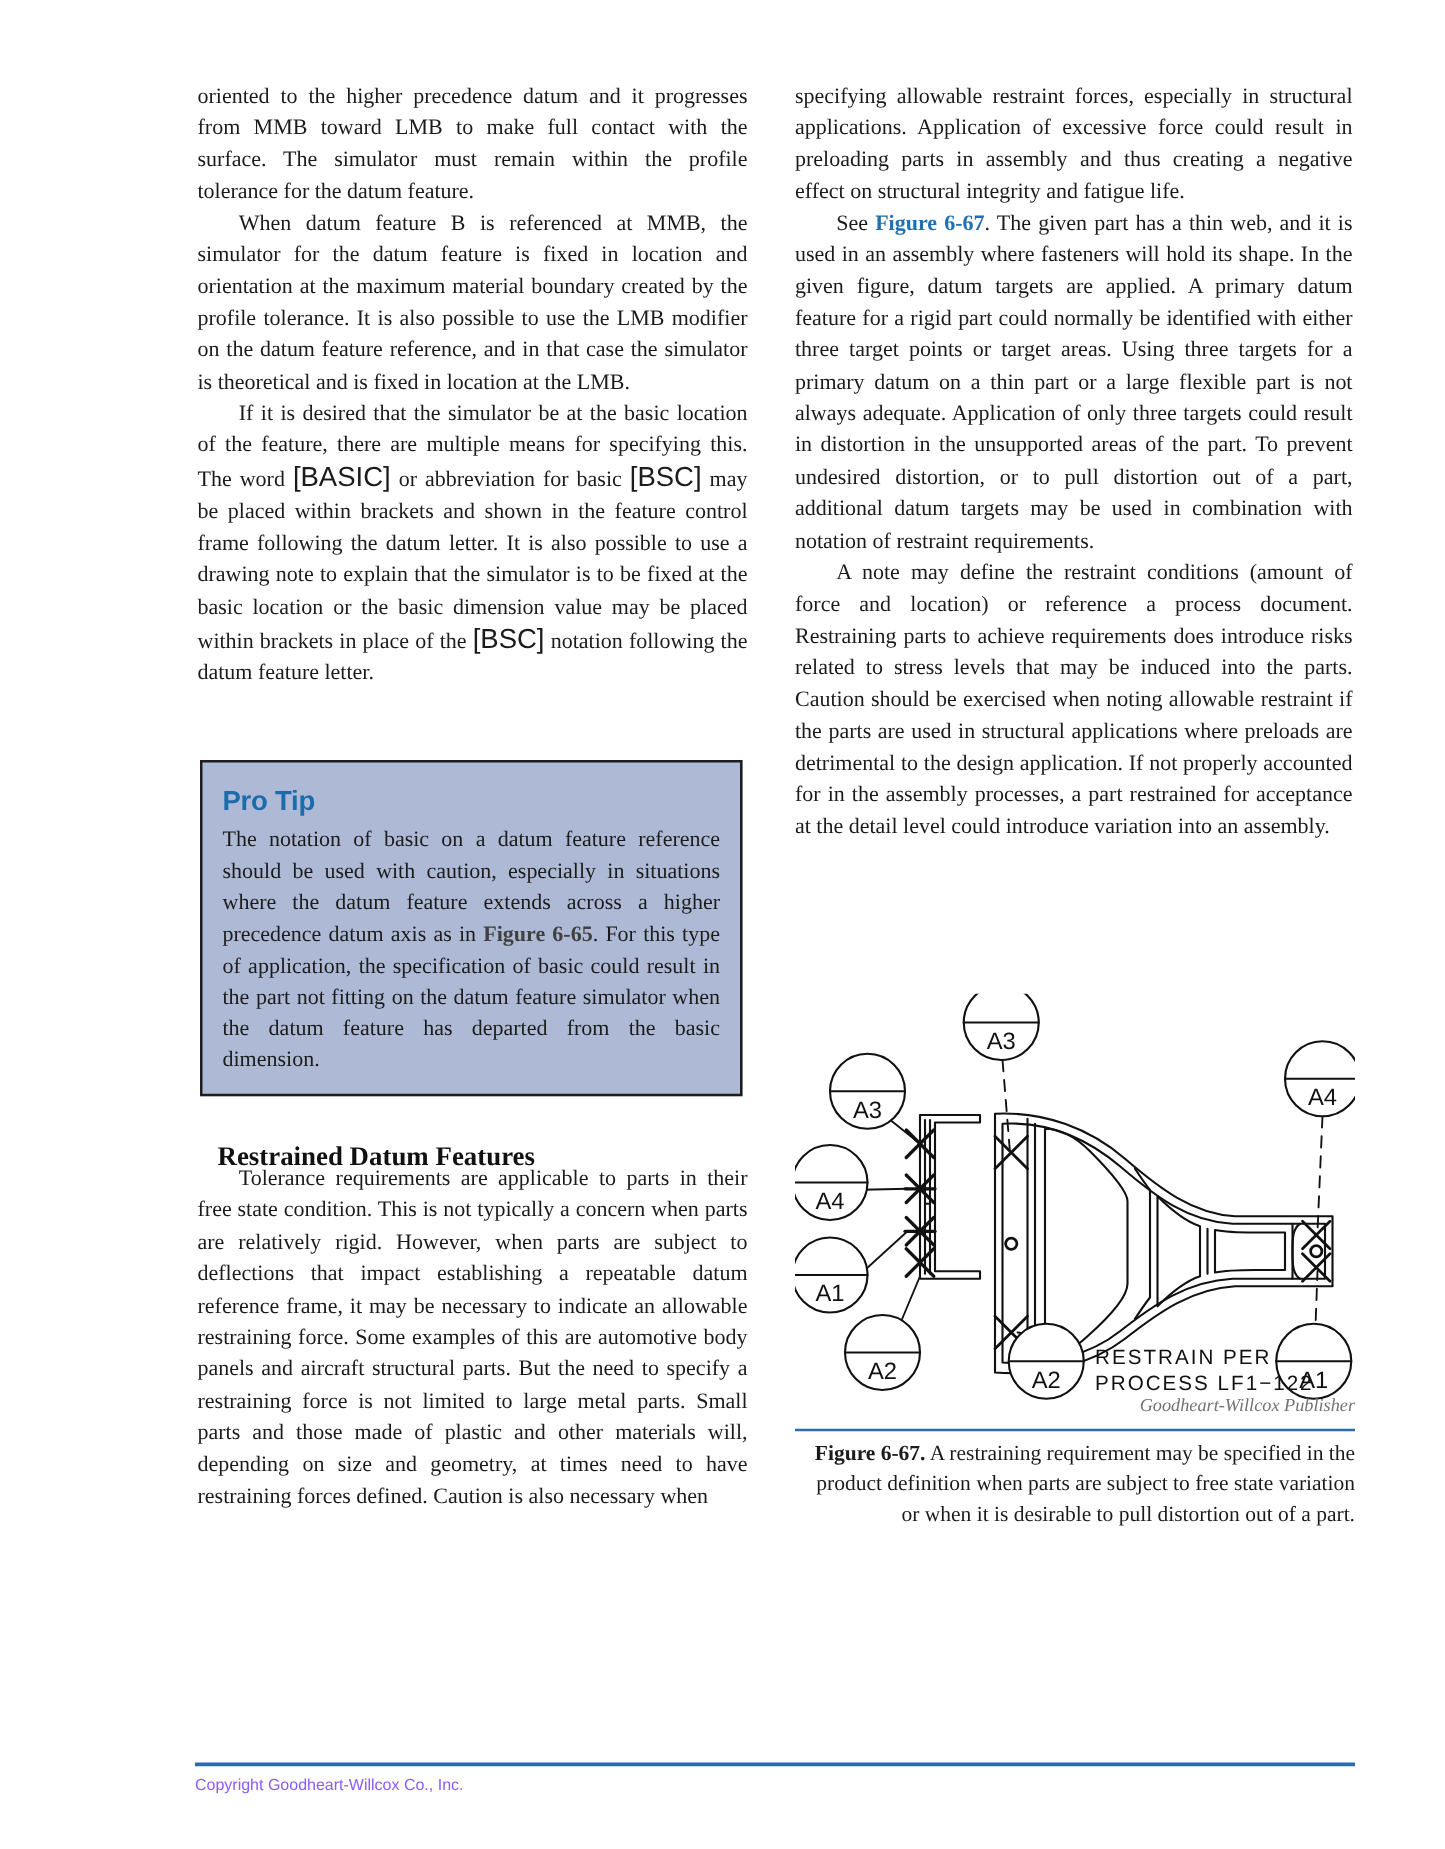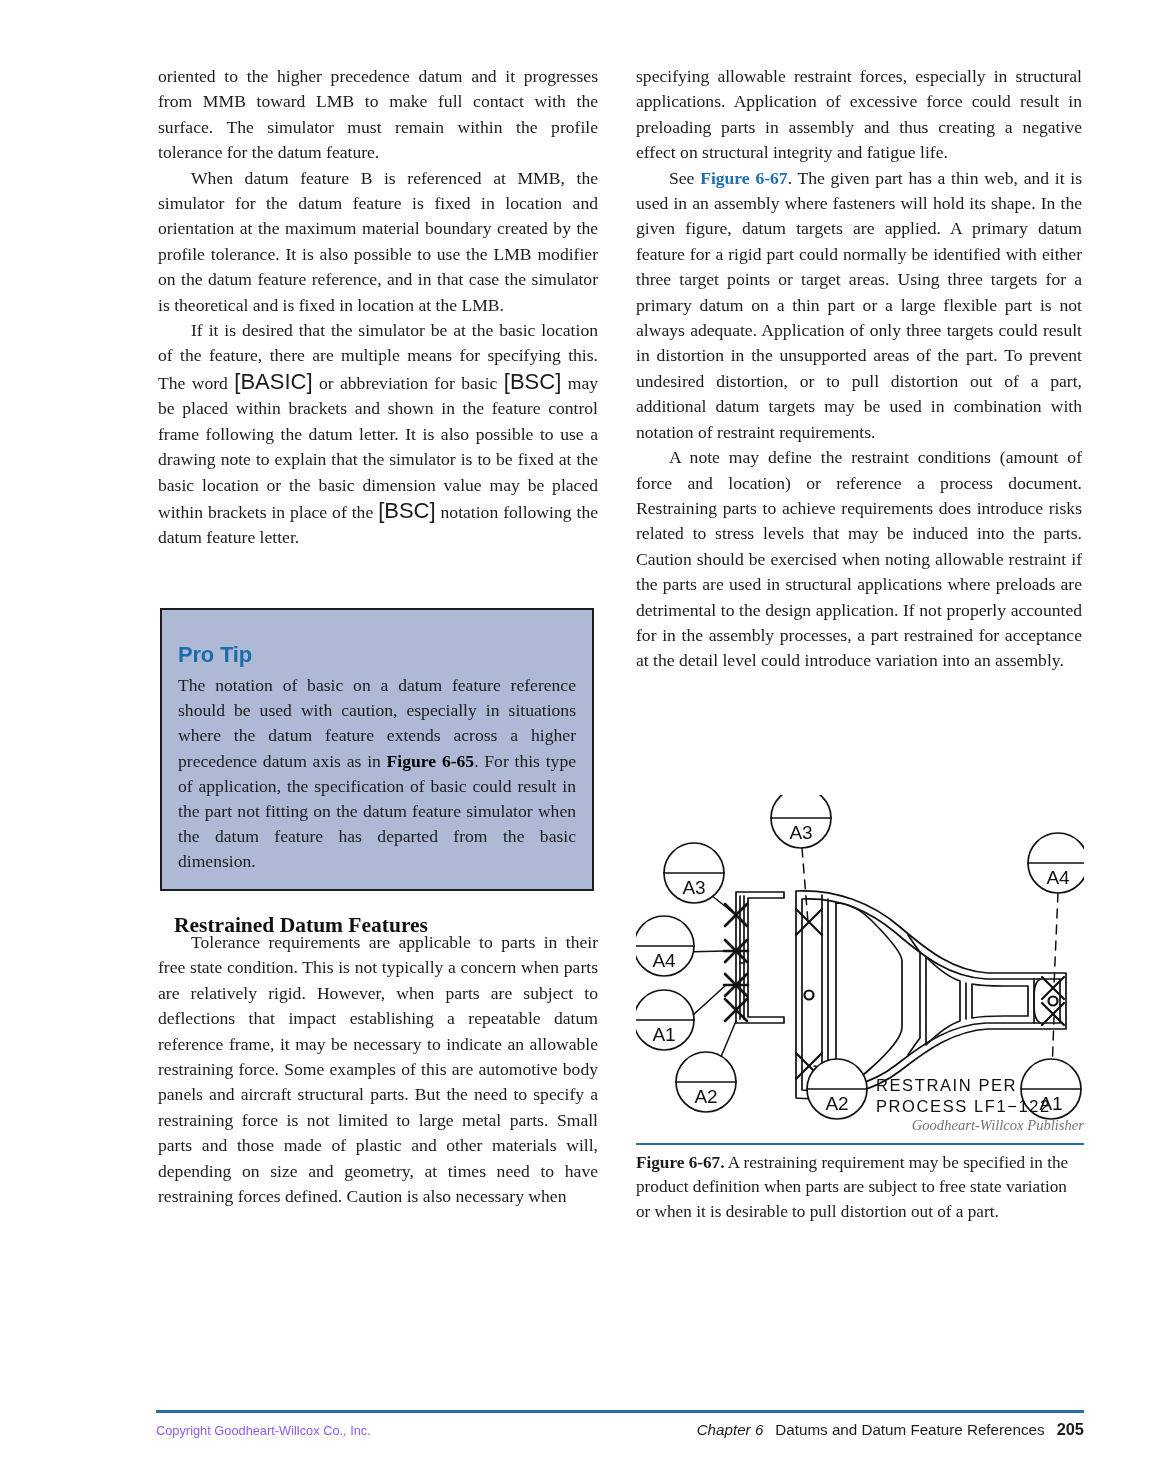--- a/index.html
+++ b/index.html
@@ -38,32 +38,32 @@
     background:#aebad5;
     border:2px solid #1d1d1d;
     box-sizing:border-box;
     padding:16px 16px 14px 16px;
   }
   .protip-title{
     font-family:"Liberation Sans", sans-serif;
     font-weight:bold;
     font-size:22px;
     color:#1b6cab;
-    margin:16px 0 5px 0;
+    margin:2px 0 5px 0;
     letter-spacing:-0.2px;
   }
   .protip-body{
     font-family:"Liberation Serif", serif;
     font-size:17.6px;
     line-height:25.2px;
     text-align:justify;
     color:#1b1b1b;
     margin:0;
   }
-  .protip-body .blue{color:#000000;}
+  .protip-body .blue{color:#404040;}
 
   
   .sec-head{
     position:absolute;left:158px;top:897px;width:440px;
     font-family:"Liberation Serif", serif;
     font-weight:bold;
     font-size:21.5px;
     color:#111;
     margin:16px;
   }
@@ -87,21 +87,21 @@
     white-space:nowrap;
   }
   .fig-rule{
     position:absolute;left:636px;top:1143px;width:448px;height:2px;
     background:#2b6cb0;
   }
   .fig-caption{
     position:absolute;left:636px;top:1151px;width:448px;
     font-family:"Liberation Serif", serif;
     font-size:17.2px;line-height:24.4px;color:#1b1b1b;
-    text-align:left;
+    text-align:right;
   }
   .fig-caption b{font-weight:bold;}
 
   
   .footer-rule{
     position:absolute;left:156px;top:1410px;width:928px;height:3px;
     background:#2b6cb0;
   }
   .footer{
     position:absolute;left:156px;top:1420px;width:928px;
@@ -320,20 +320,15 @@
     </svg>
     <div class="credit">Goodheart-Willcox Publisher</div>
   </div>
 
   <div class="fig-rule"></div>
   <div class="fig-caption"><b>Figure 6-67.</b><span> A restraining requirement may be specified in the product definition when parts are subject to free state variation or when it is desirable to pull distortion out of a part.</span></div>
 
   <div class="footer-rule"></div>
   <div class="footer">
     <div class="footer-left">Copyright Goodheart-Willcox Co., Inc.</div>
-    <div class="footer-right">
-      <span class="chap">Chapter 6</span>
-      <span>Datums and Datum Feature References</span>
-      <span class="pg">205</span>
-    </div>
   </div>
 
 </div>
 
 </body></html>

